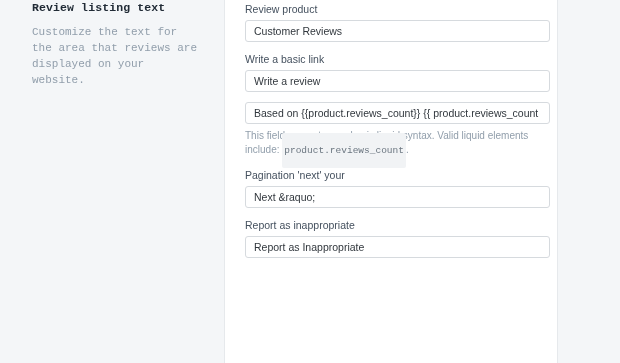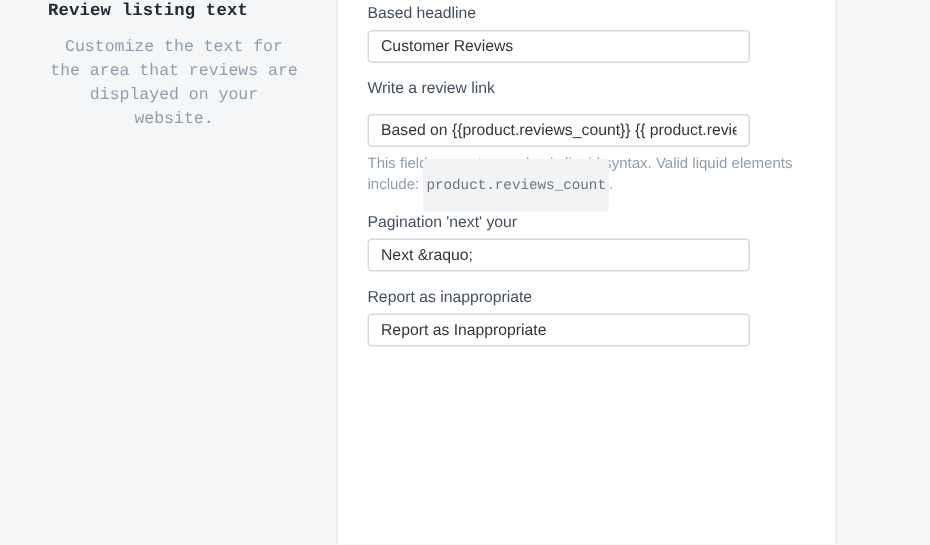--- a/index.html
+++ b/index.html
@@ -39,21 +39,20 @@
     color: #212b36;
     line-height: 16px;
     margin: 0 0 8px 0;
     letter-spacing: 0.01em;
   }
   .side-desc {
     font-size: 11px;
     color: #919eab;
     line-height: 16px;
     margin: 0;
-    text-align: center;
   }
 
   
   .card {
     position: relative;
     width: 334px;
     min-width: 334px;
     height: 363px;
     box-sizing: border-box;
     background: #ffffff;
@@ -72,21 +71,21 @@
   .field-label {
     display: block;
     font-size: 10.5px;
     line-height: 14px;
     color: #44505e;
     margin: 0 0 4px 0;
   }
   .field-input {
     box-sizing: border-box;
     display: block;
-    width: 255px;
+    width: 305px;
     height: 22px;
     padding: 0 8px;
     font-family: "Liberation Sans", sans-serif;
     font-size: 10.5px;
     line-height: 22px;
     color: #31373d;
     background: #ffffff;
     border: 1px solid #d6dade;
     border-radius: 3px;
     outline: none;
@@ -127,26 +126,27 @@
 
   <div class="side-panel">
     <h2 class="side-title">Review listing text</h2>
     <p class="side-desc">Customize the text for the area that reviews are displayed on your website.</p>
   </div>
 
   <div class="card">
     <div class="card-inner">
 
       <div class="field">
-        <label class="field-label">Based headline</label>
+        <label class="field-label">Review product</label>
         <input class="field-input" type="text" value="Customer Reviews" style="">
       </div>
 
       <div class="field">
-        <label class="field-label">Write a review link</label>
+        <label class="field-label">Write a basic link</label>
+        <input class="field-input" type="text" value="Write a review" style="">
       </div>
 
       <div class="field">
       </div>
 
       <div class="field">
         <input class="field-input" type="text" value="Based on {{product.reviews_count}} {{ product.reviews_count | pluralize: 'review" style="">
         <p class="help-text">
           <span>This field supports very basic liquid syntax. Valid liquid elements include:</span>
           <span class="code">product.reviews_count</span><span>.</span>

